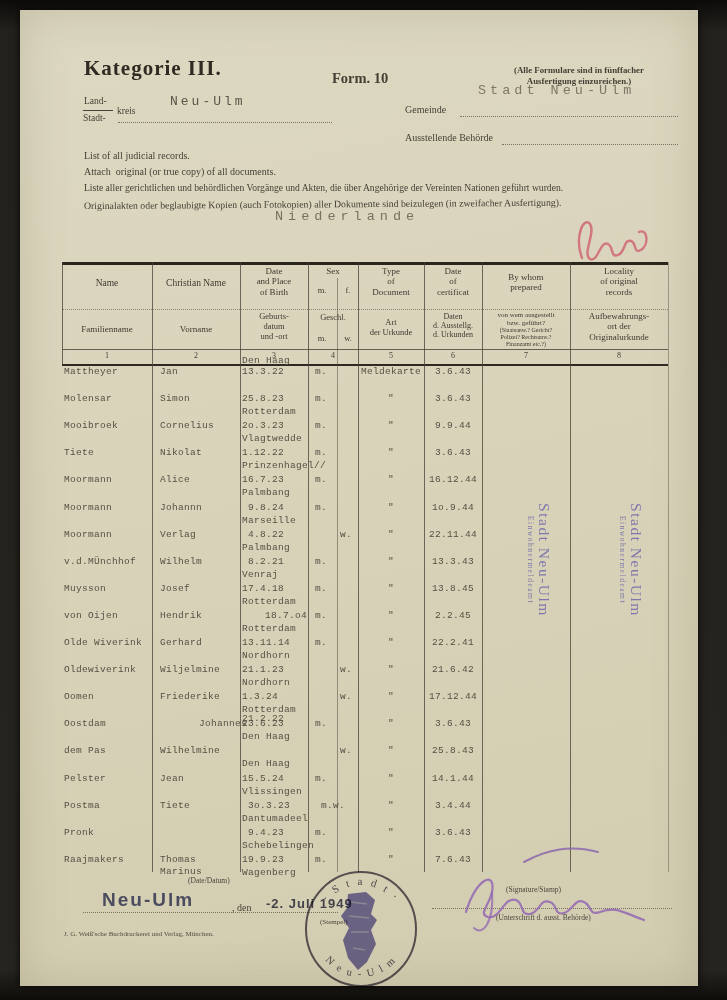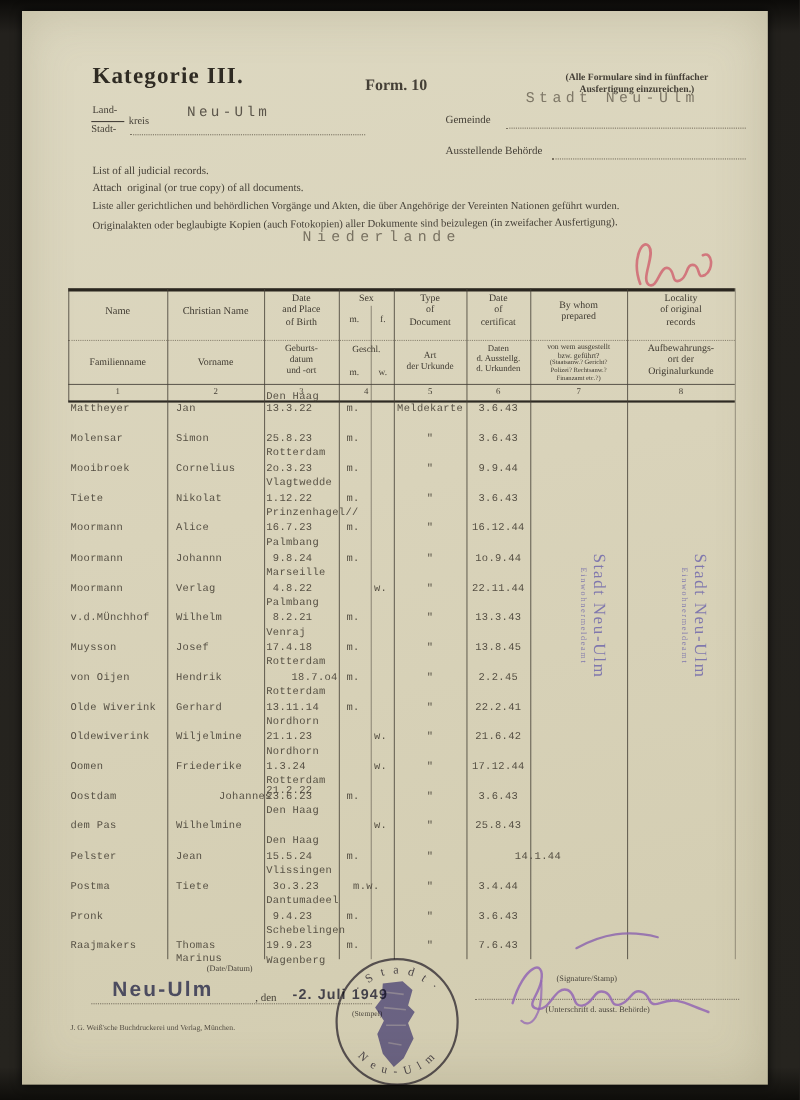--- a/index.html
+++ b/index.html
@@ -263,21 +263,21 @@
             <span class="t-cell" style="left: 339px; top: 735.4px; width: 64px; text-align: center;">"</span>
             <span class="t-cell" style="left: 404px; top: 735.4px; width: 58px; text-align: center;">25.8.43</span>
           </div>
           <div>
             <span class="t-cell" style="left: 44px; top: 762.5px;">Pelster</span>
             <span class="t-cell" style="left: 140px; top: 762.5px;">Jean</span>
             <span class="t-cell" style="left: 222px; top: 762.5px;">15.5.24</span>
             <span class="t-cell" style="left: 222px; top: 775.5px;">Vlissingen</span>
             <span class="t-cell" style="left: 288px; top: 762.5px; width: 26px; text-align: center;">m.</span>
             <span class="t-cell" style="left: 339px; top: 762.5px; width: 64px; text-align: center;">"</span>
-            <span class="t-cell" style="left: 404px; top: 762.5px; width: 58px; text-align: center; padding-left: 36px;">14.1.44</span>
+            <span class="t-cell" style="left: 404px; top: 762.5px; width: 58px; text-align: center;">14.1.44</span>
           </div>
           <div>
             <span class="t-cell" style="left: 44px; top: 789.6px;">Postma</span>
             <span class="t-cell" style="left: 140px; top: 789.6px;">Tiete</span>
             <span class="t-cell" style="left: 222px; top: 789.6px;"> 3o.3.23</span>
             <span class="t-cell" style="left: 222px; top: 802.6px;">Dantumadeel</span>
             <span class="t-cell" style="left: 288px; top: 789.6px; width: 50px; text-align: center;">m.w.</span>
             <span class="t-cell" style="left: 339px; top: 789.6px; width: 64px; text-align: center;">"</span>
             <span class="t-cell" style="left: 404px; top: 789.6px; width: 58px; text-align: center;">3.4.44</span>
           </div>

